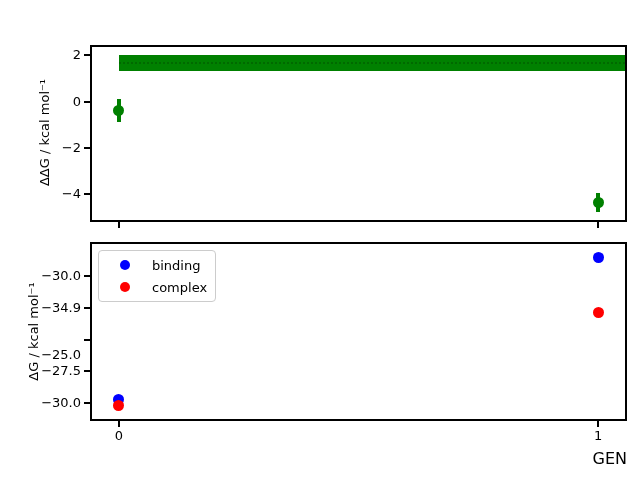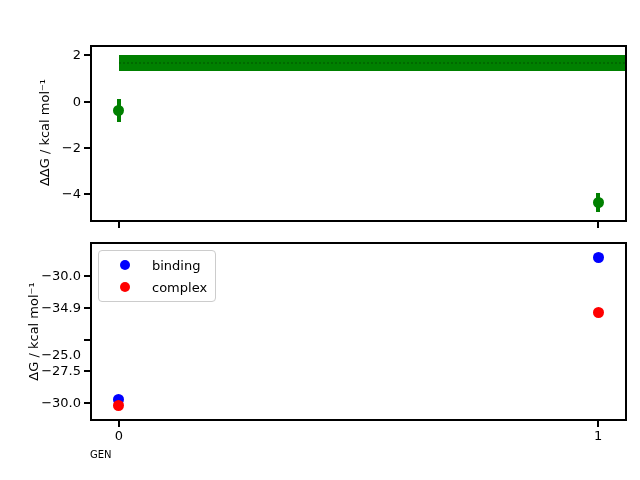--- a/index.html
+++ b/index.html
@@ -23,22 +23,22 @@
   }
   .xtick-label {
     position:absolute; width:40px; text-align:center;
     font-size:13px; line-height:16px; height:16px;
   }
   .axis-label-y {
     position:absolute; width:170px; text-align:center; font-size:13px;
     transform:rotate(-90deg);
   }
   .axis-label-x {
-    position:absolute; left:90px; top:449px; width:537px; text-align:left;
-    font-size:10px;
+    position:absolute; left:90px; top:449px; width:537px; text-align:right;
+    font-size:16px;
   }
   .band { position:absolute; }
   .meanline { position:absolute; border-top:2px dotted #006900; }
   .err-stem { position:absolute; width:4px; }
   .pt { position:absolute; width:11px; height:11px; border-radius:50%; }
 
   .legend {
     position:absolute; z-index:10;
     background:rgba(255,255,255,0.8);
     border:1px solid #cccccc; border-radius:4px;

